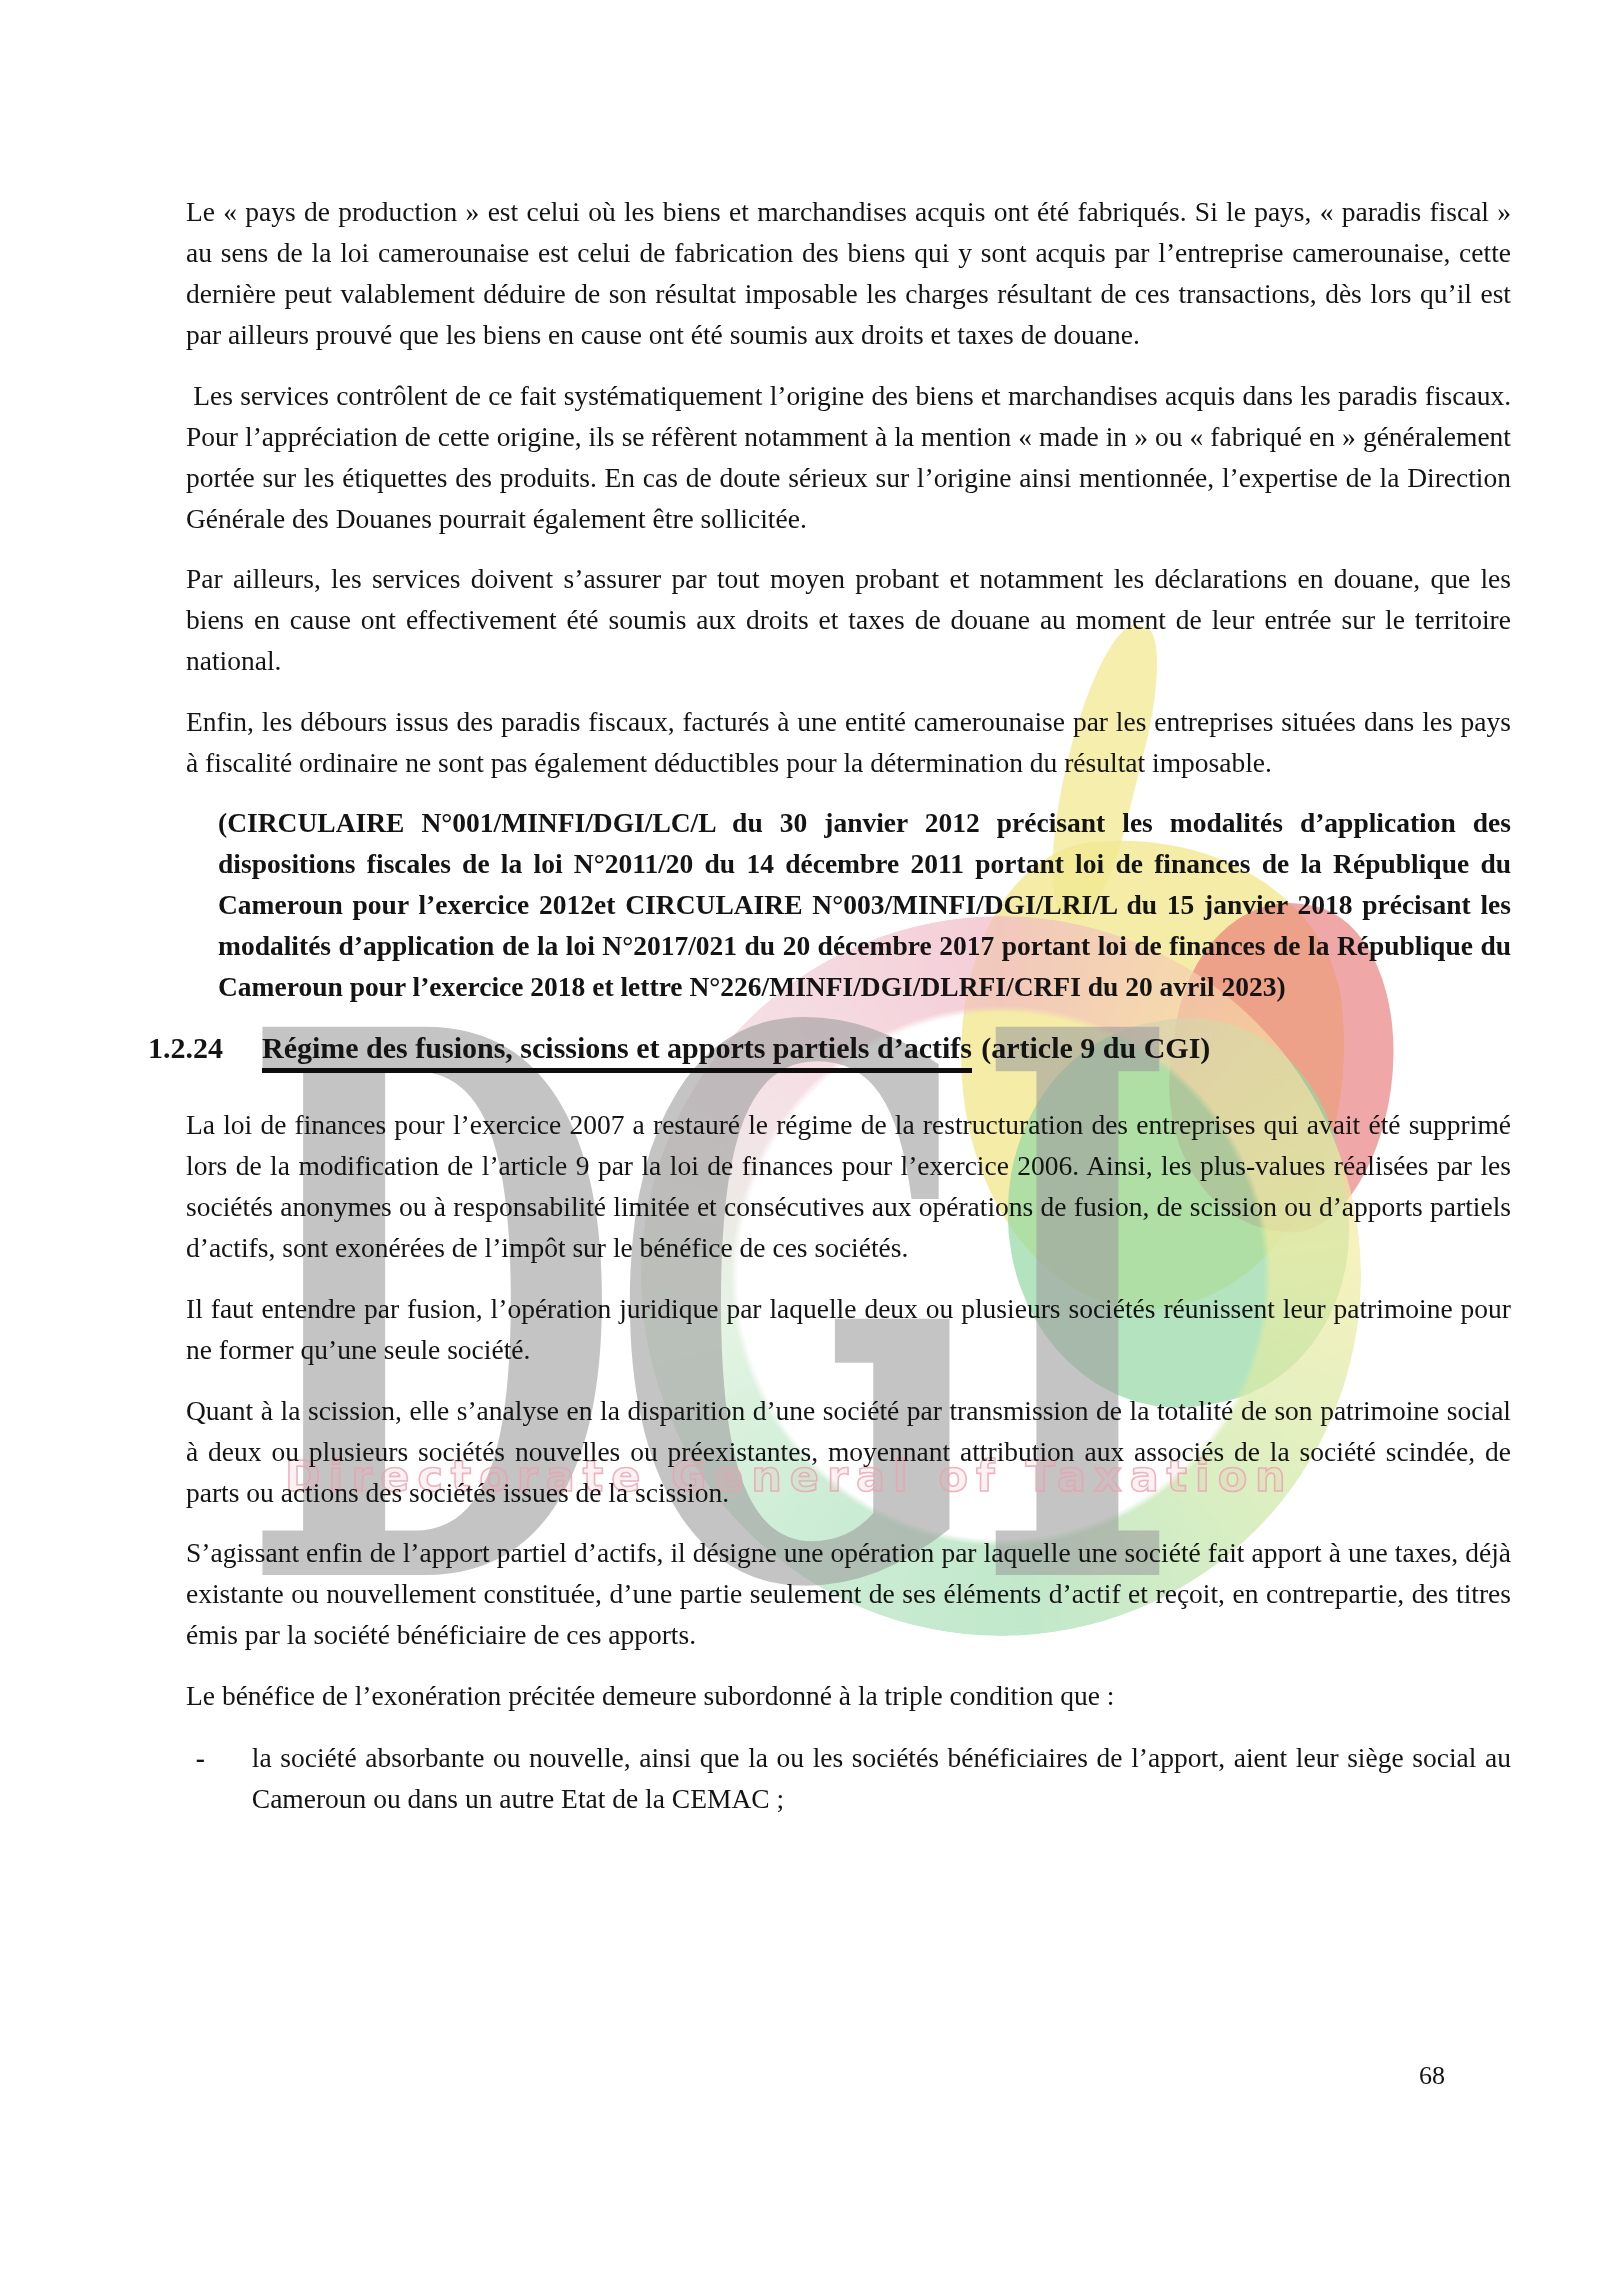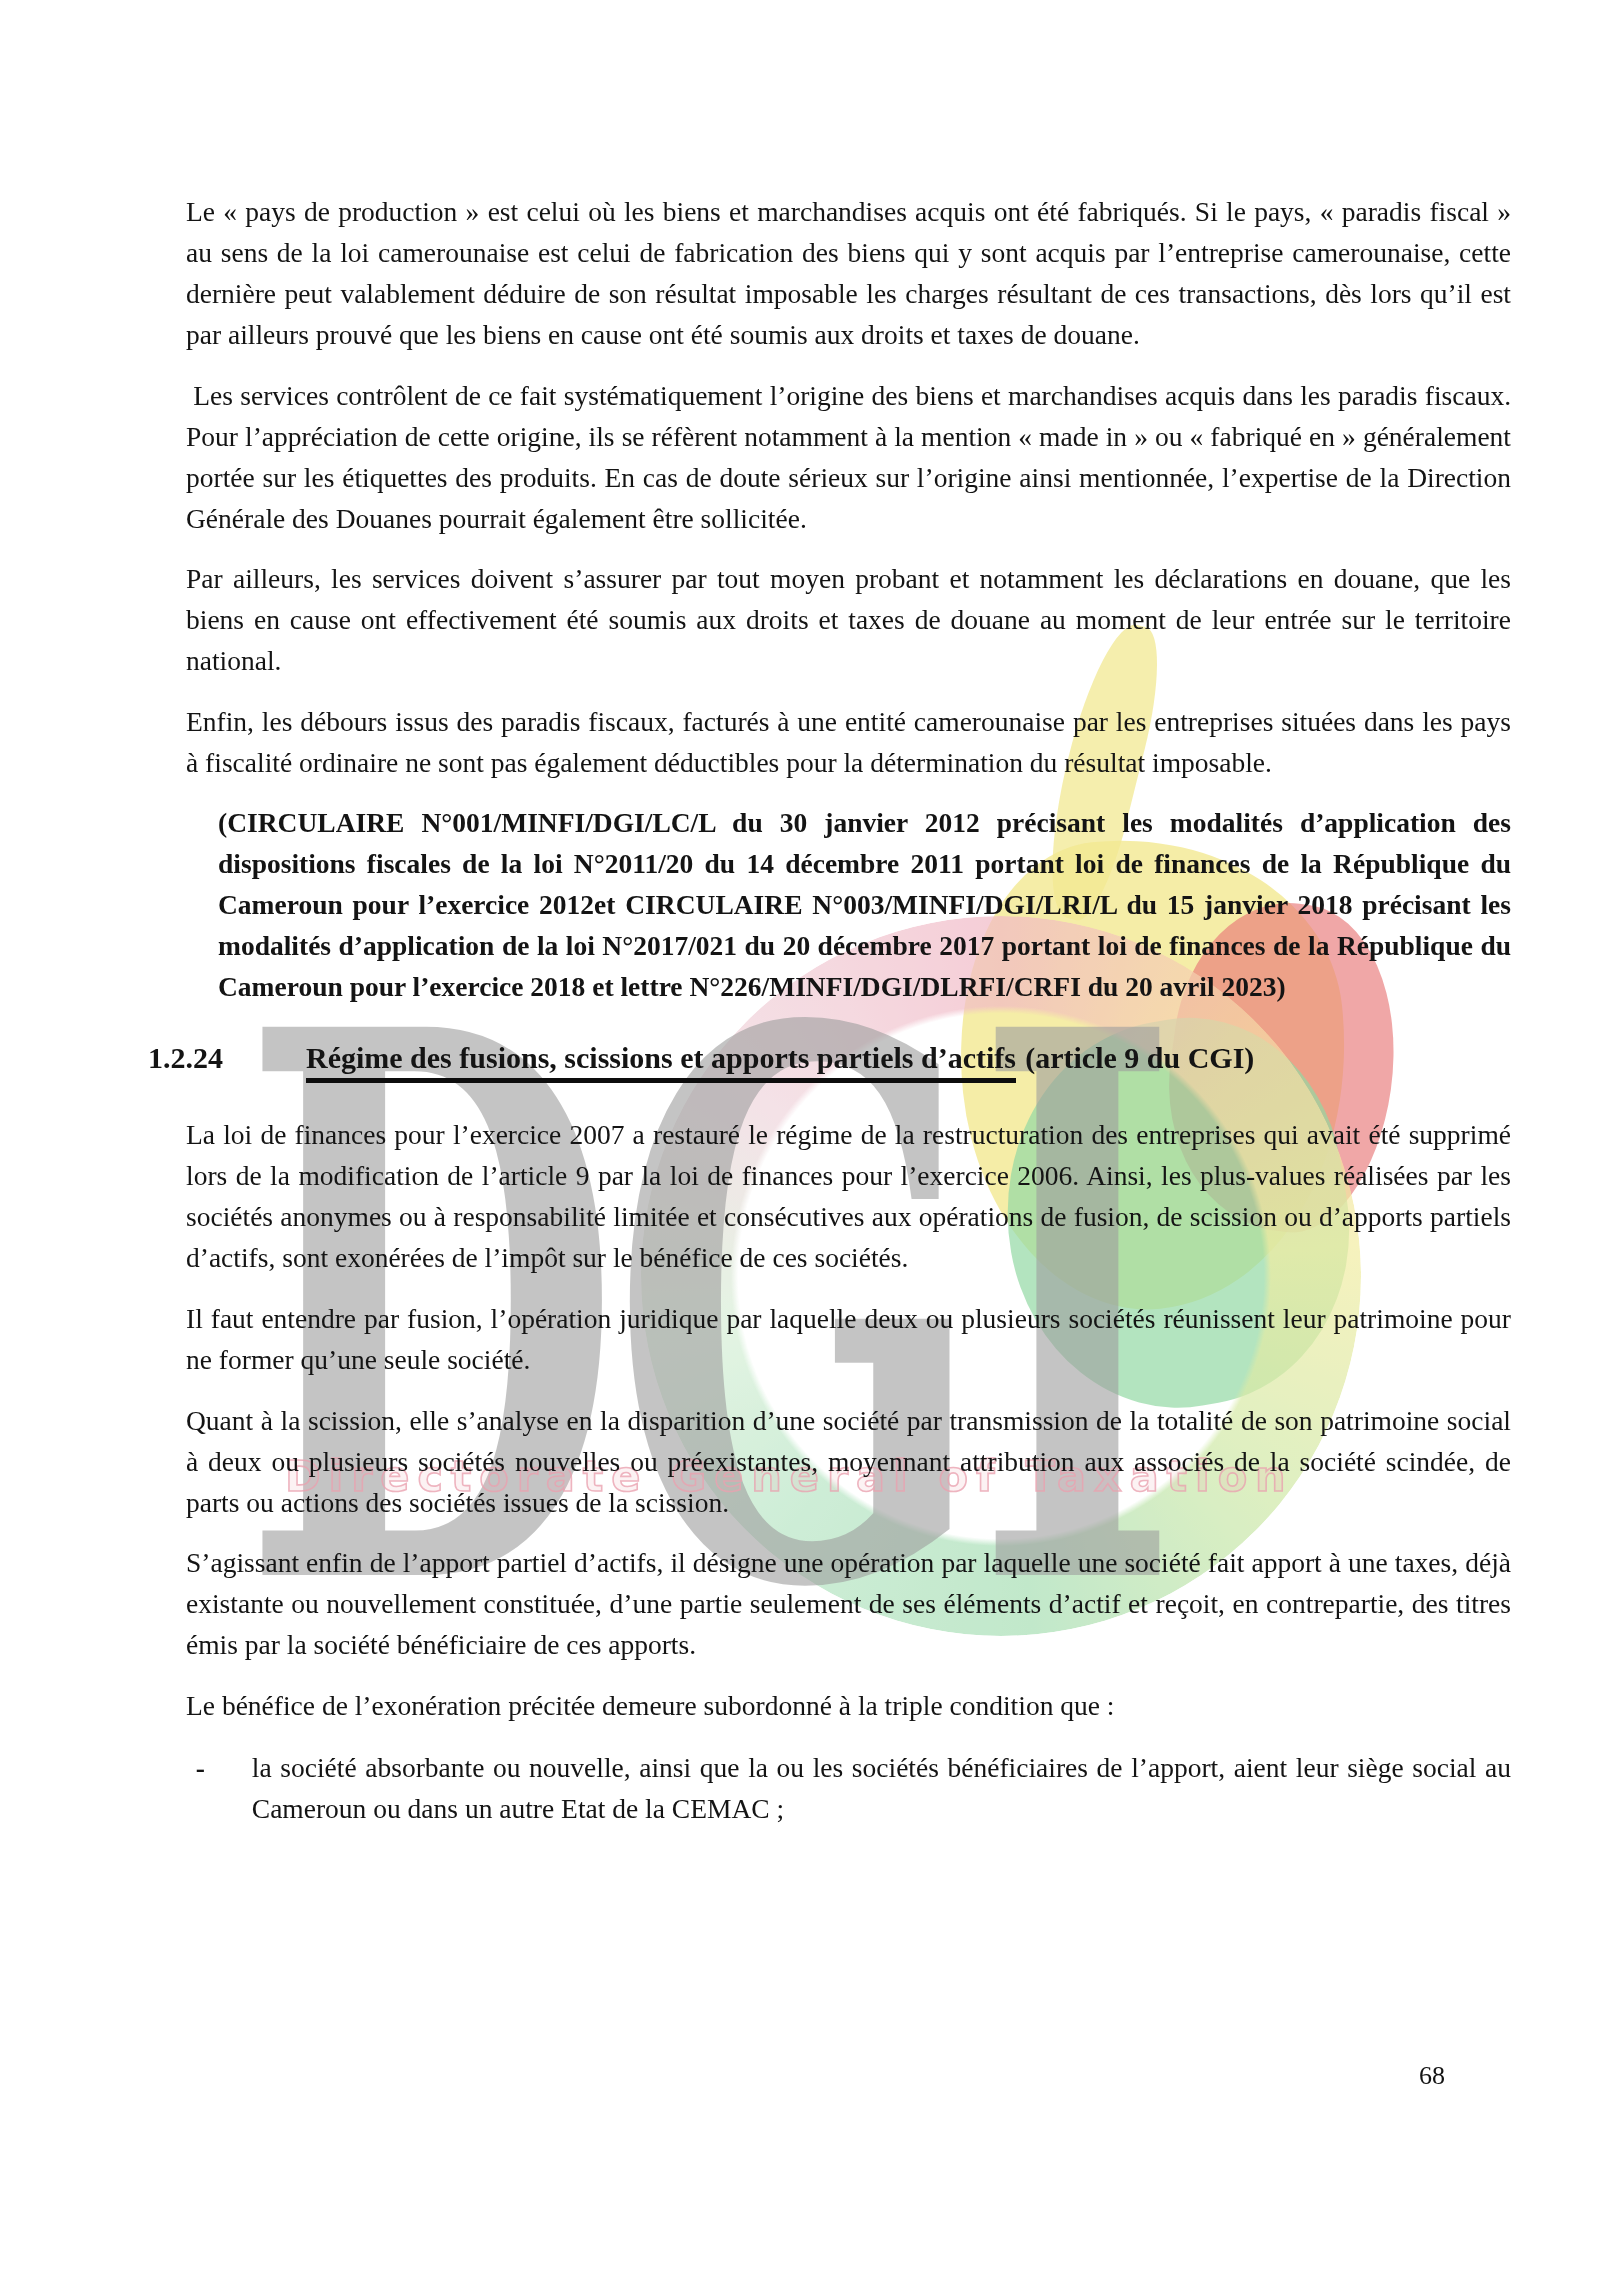--- a/index.html
+++ b/index.html
@@ -75,24 +75,23 @@
     font-size:27.5px;line-height:41px;
     text-align:justify;
     margin:0 0 19.6px 0;
     white-space:pre-wrap;
   }
   .bold-italic{
     font-weight:bold;margin-left:32px;
   }
   .section-heading{
     display:flex;align-items:flex-start;
-    margin:30px 0 35px -38px;
+    margin:20px 0 35px -38px;
     font-size:30px;line-height:42px;font-weight:bold;
     white-space:nowrap;
-    gap:44px;
   }
   .section-heading .h-number{width:85px;flex:0 0 auto;margin-right:29px;}
   .section-heading .h-underlined{
     border-bottom:5.9px solid #0d0d0d;padding-bottom:3.3px;
   }
   .section-heading .h-suffix{margin-left:9.2px;}
   .bullet-item{
     display:flex;margin-top:21px;
     font-size:27.5px;line-height:41px;
   }

